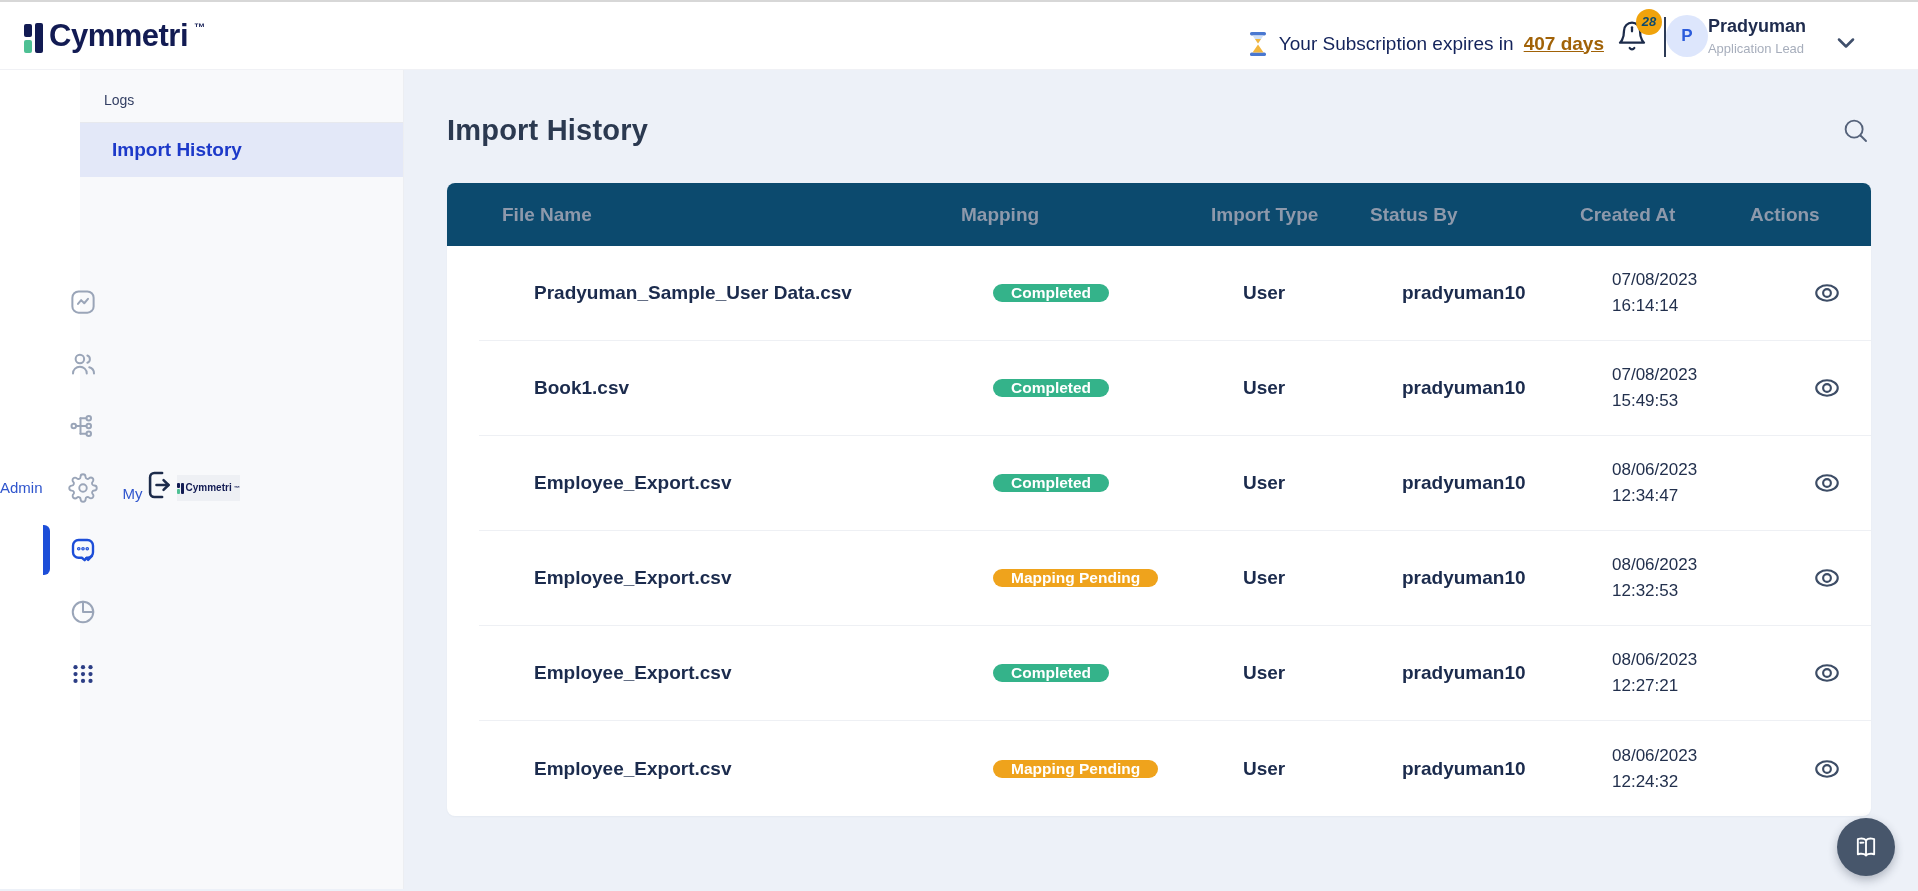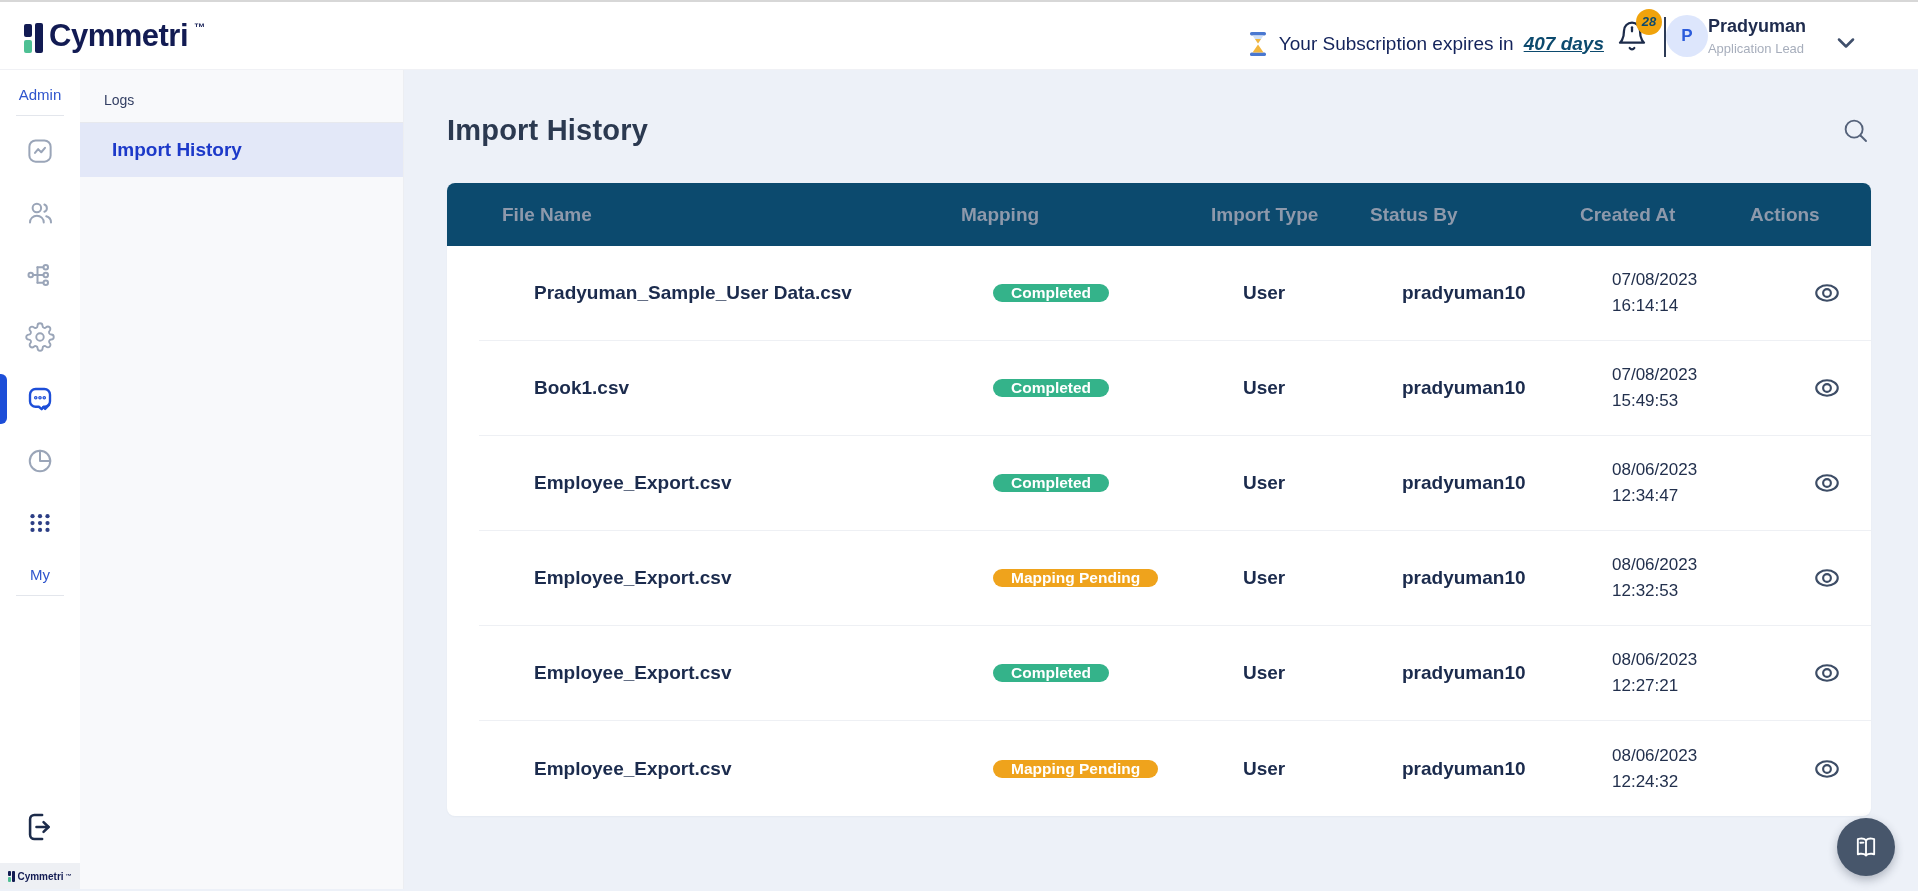--- a/index.html
+++ b/index.html
@@ -15,38 +15,38 @@
   .logo-mark { display:flex; gap:3px; align-items:flex-end; height:34px; }
   .logo-col1 { display:flex; flex-direction:column; gap:3px; }
   .logo-col1 .b1 { width:8px; height:13px; background:#121b53; border-radius:2px; }
   .logo-col1 .b2 { width:8px; height:13px; background:#4ec094; border-radius:2px; }
   .logo-col2 { width:8px; height:30px; background:#121b53; border-radius:2px; }
   .logo-text { font-size:31px; font-weight:700; color:#121b53; letter-spacing:-0.5px; line-height:34px;}
   .logo-tm { font-size:11px; font-weight:700; color:#121b53; margin-top:2px;}
 
   .topbar-right { display:flex; align-items:flex-end; }
   .subscription { display:flex; align-items:center; gap:10px; font-size:19px; color:#13235b; }
-  .subscription a { color:#0c4a6e; font-weight:700; text-decoration:underline;font-style:italic; }
+  .subscription a { color:#a16207; font-weight:700; text-decoration:underline; }
   .bell-wrap { position:relative; margin-left:12px; cursor:pointer; }
   .bell-badge { position:absolute; top:-10px; right:-14px; background:#f0a30c; color:#0c4a6e;
     font-size:13px; font-weight:700; min-width:26px; height:26px; border-radius:50%;
     display:flex; align-items:center; justify-content:center;font-style:italic; }
   .top-divider { width:2px; height:40px; background:#2c3a55; margin-left:16px; }
   .avatar { width:42px; height:42px; border-radius:50%; background:#dde6fc; color:#2c5cdb;
     font-size:17px; font-weight:700; display:flex; align-items:center; justify-content:center; }
   .user-block { line-height:1.2; }
   .user-name { font-size:18px; font-weight:700; color:#1f2c4e; }
   .user-role { font-size:13px; color:#a7aebc; margin-top:3px; }
   .chevron { margin-left:26px; cursor:pointer; display:flex; align-items:center; }
 
   
   .shell { display:flex; height:819px; }
 
   
-  .rail { position:relative; width:80px; background:#ffffff; display:flex; flex-direction:column;
+  .rail { position:relative; width:80px; background:#ffffff; display:flex; flex-direction:row;
     align-items:center; padding-top:16px; }
   .rail-label { font-size:15px; color:#2f55cd; font-weight:500; }
   .rail-divider { width:48px; height:1px; background:#e3e6ec; margin:12px 0 4px; }
   .rail-icons { display:flex; flex-direction:column; align-items:center; }
   .rail-item { position:relative; width:80px; height:62px; display:flex; align-items:center;
     justify-content:center; cursor:pointer; }
   .rail-item svg { stroke:#9aa5b8; }
   .rail-item.active svg { stroke:#1d4ed8; }
   .rail-item.filled svg { stroke:none; }
   .active-bar { position:absolute; left:0; top:6px; width:7px; height:50px;

